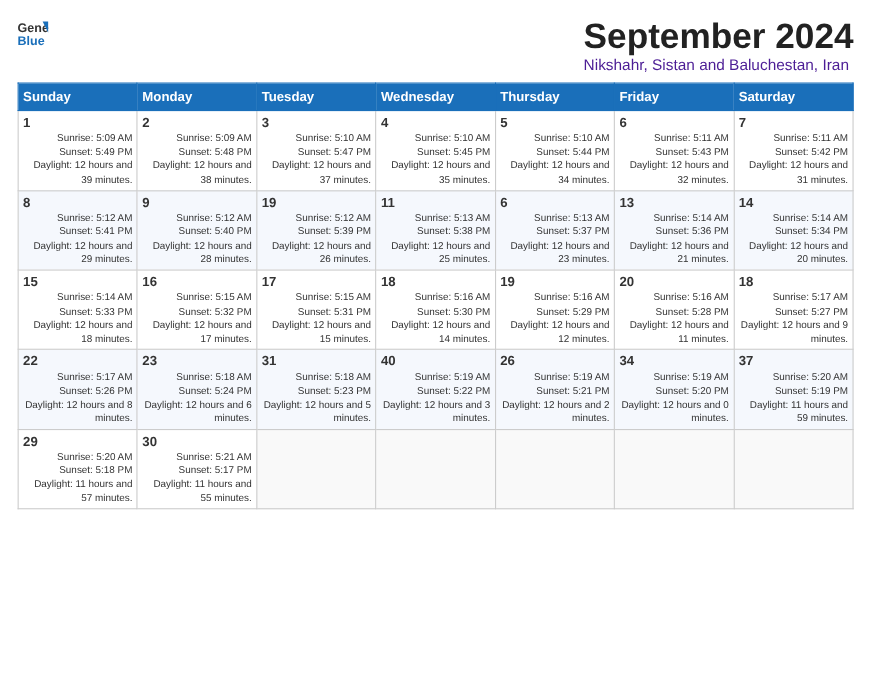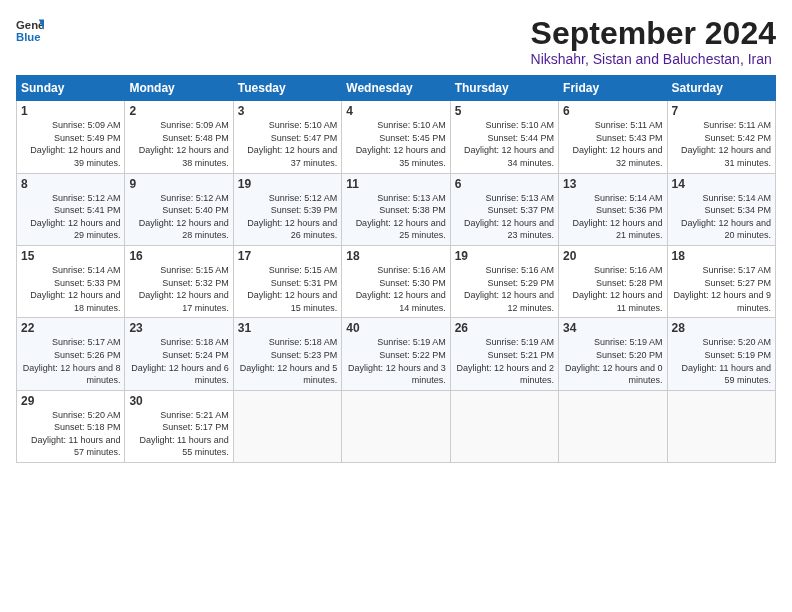--- a/index.html
+++ b/index.html
@@ -334,21 +334,21 @@
       </td>
           <td>
         <span class="day-num">34</span>
         <div class="day-info">
           Sunrise: 5:19 AM<br>
           Sunset: 5:20 PM<br>
           Daylight: 12 hours and 0 minutes.
         </div>
       </td>
           <td>
-        <span class="day-num">28</span>
+        <span class="day-num">37</span>
         <div class="day-info">
           Sunrise: 5:20 AM<br>
           Sunset: 5:19 PM<br>
           Daylight: 11 hours and 59 minutes.
         </div>
       </td>
         </tr>
         <tr>
           <td>
         <span class="day-num">29</span>

